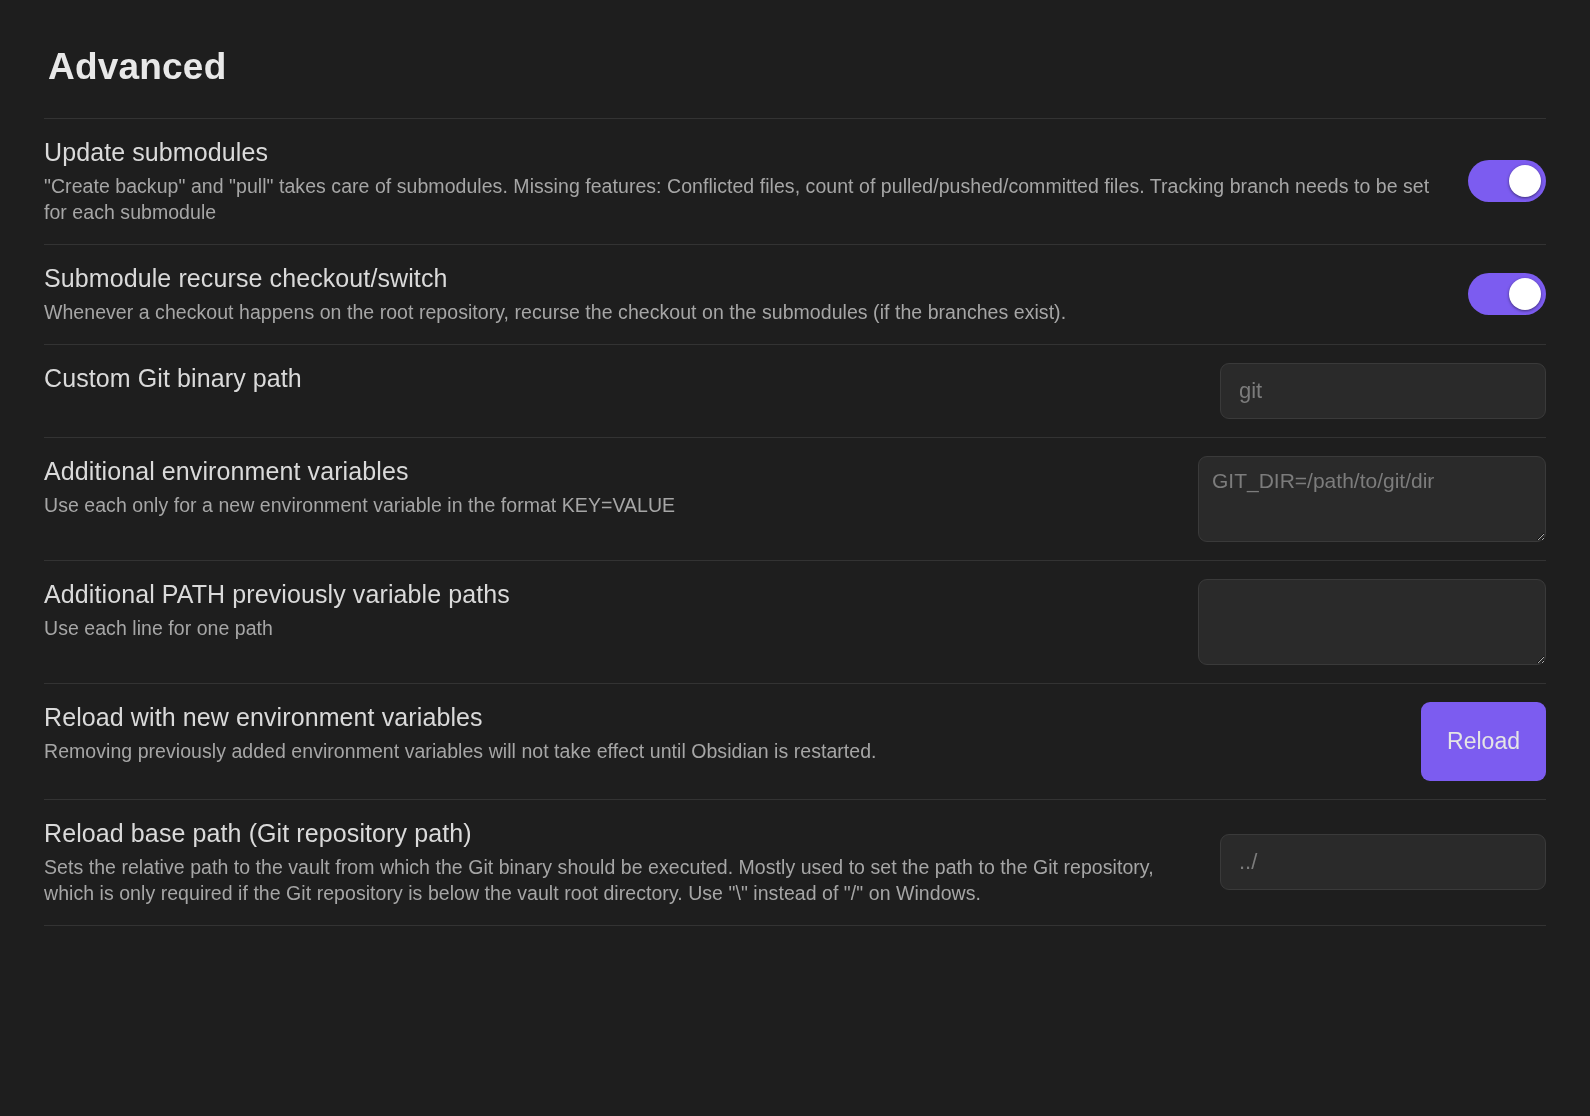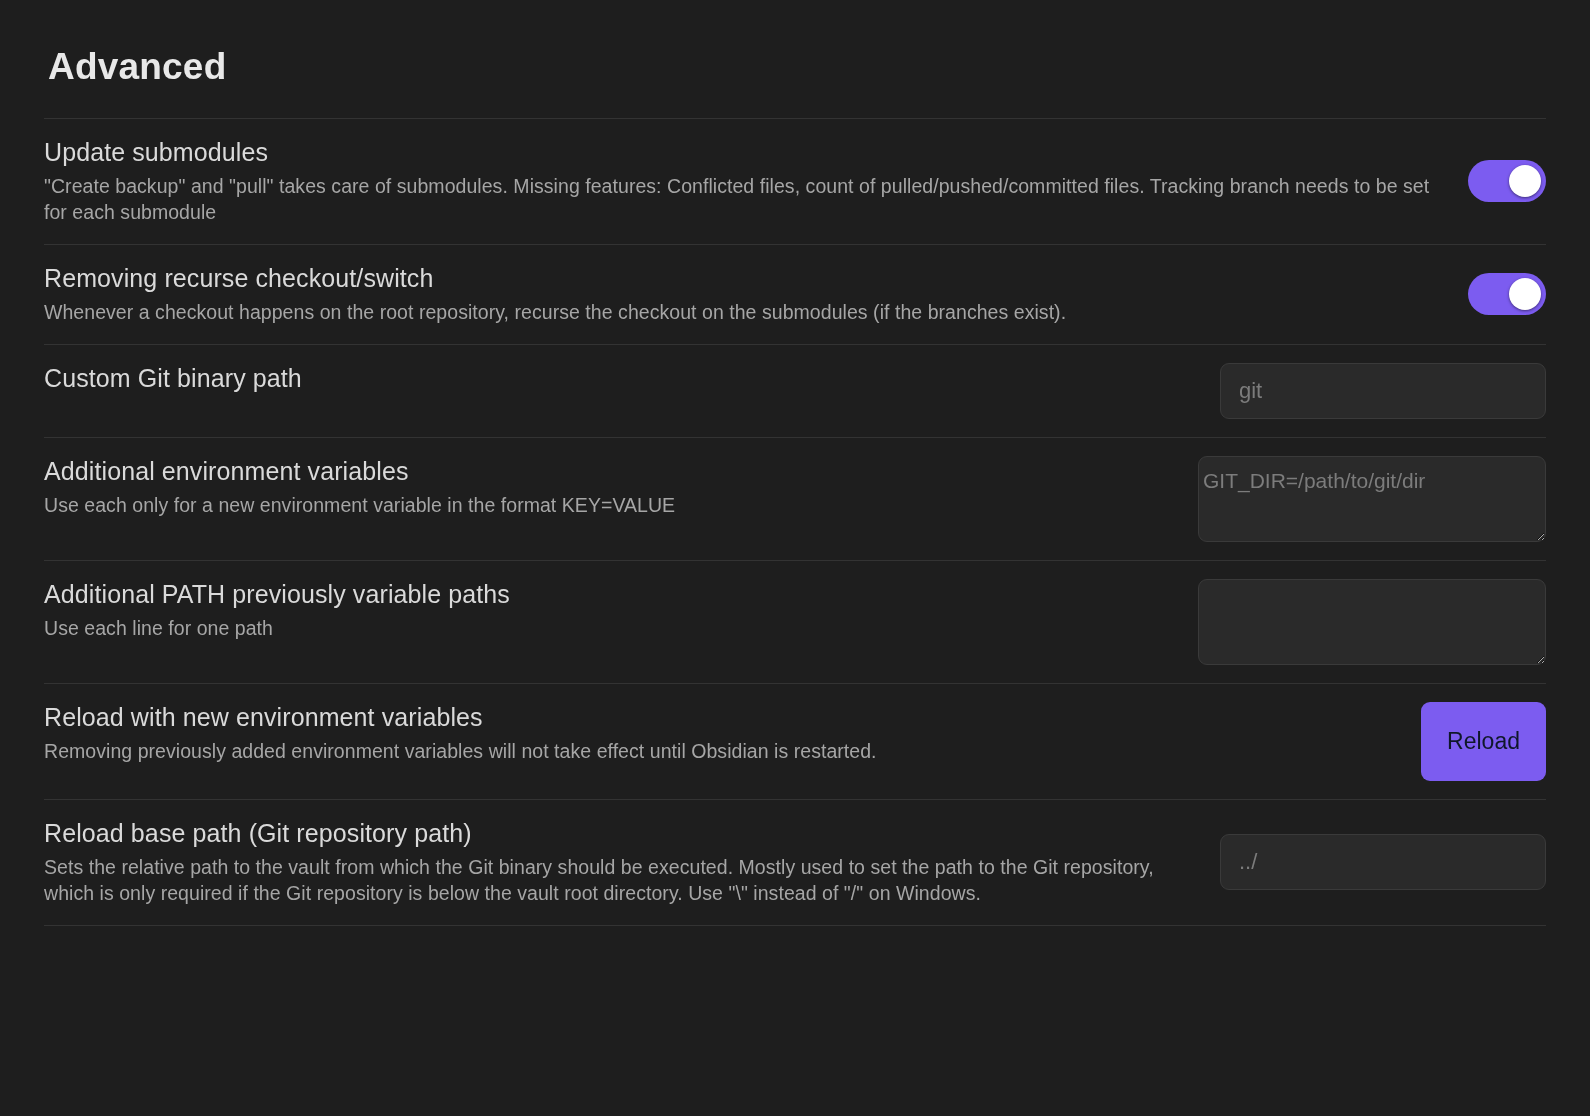--- a/index.html
+++ b/index.html
@@ -99,31 +99,31 @@
   
   .text-area {
     width: 348px;
     height: 86px;
     border-radius: 9px;
     background: #2a2a2a;
     border: 1px solid #3a3a3a;
     color: #dcdcdc;
     font-size: 21px;
     font-family: "Liberation Sans", sans-serif;
-    padding: 10px 4px;
+    padding: 10px 13px;
     outline: none;
     resize: vertical;
     line-height: 1.3;
   }
   .text-area::placeholder { color: #7c7c7c; }
 
   
   .cta-button {
     background: #7c5cf0;
-    color: #0f172a;
+    color: #e5e5e5;
     border: none;
     border-radius: 9px;
     font-size: 23px;
     font-family: "Liberation Sans", sans-serif;
     padding: 26px 26px;
     cursor: pointer;
   }
   .row-submodules .setting-info { max-width: 1400px; }
   .row-basepath .setting-info { max-width: 1130px; }
   .bottom-rule { border-top: 1px solid #333333; height: 1px; }
@@ -142,21 +142,21 @@
     </div>
     <div class="setting-control">
       <div class="toggle">
         <div class="knob"></div>
       </div>
     </div>
   </div>
 
   <div class="setting-row">
     <div class="setting-info">
-      <div class="setting-name">Removing recurse checkout/switch</div>
+      <div class="setting-name">Submodule recurse checkout/switch</div>
       <div class="setting-desc">Whenever a checkout happens on the root repository, recurse the checkout on the submodules (if the branches exist).</div>
     </div>
     <div class="setting-control">
       <div class="toggle">
         <div class="knob"></div>
       </div>
     </div>
   </div>
 
   <div class="setting-row">

